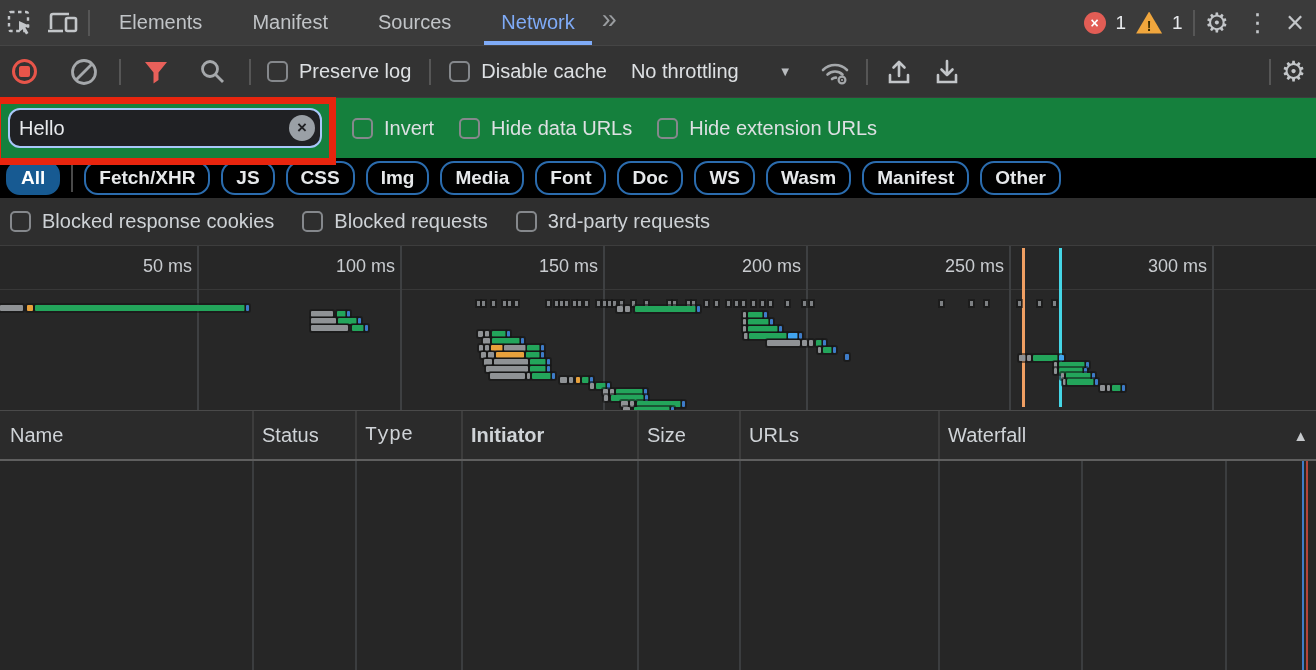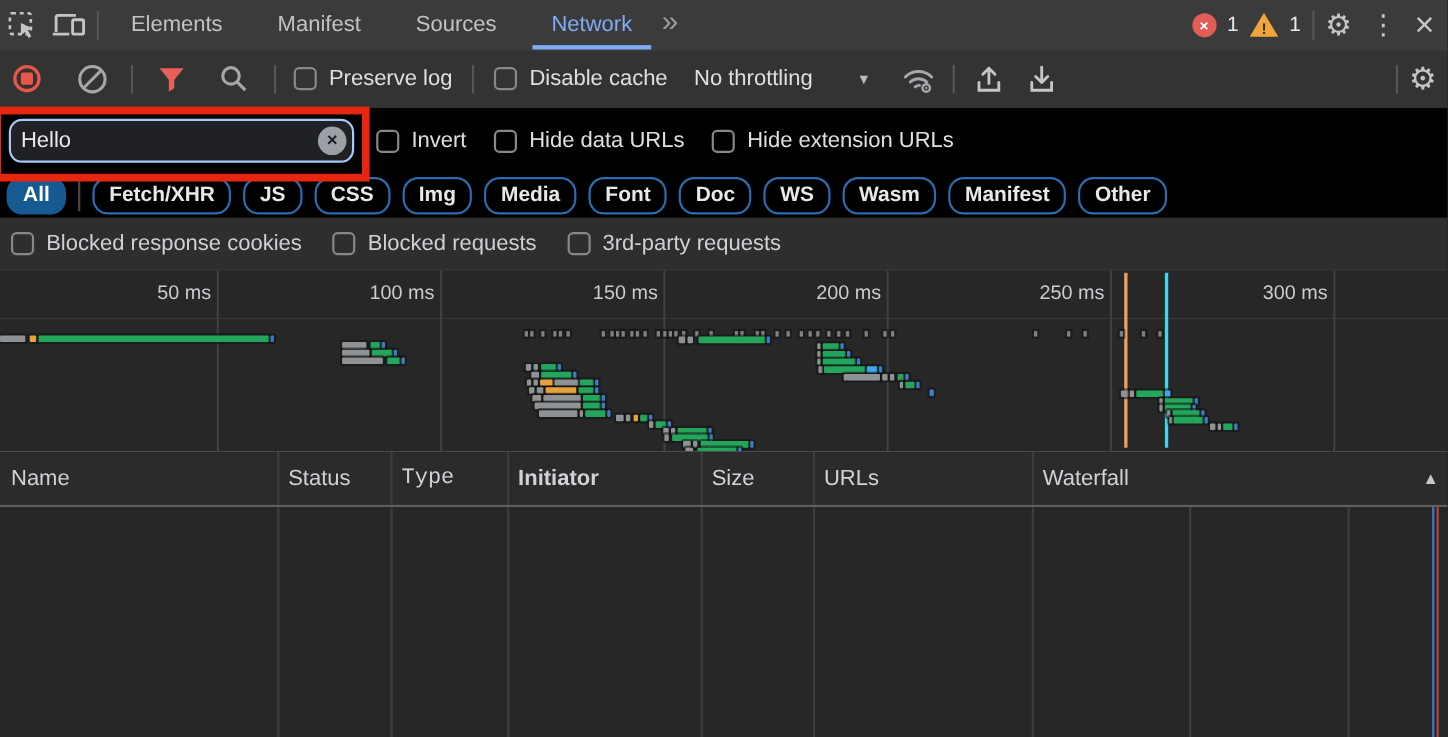--- a/index.html
+++ b/index.html
@@ -24,21 +24,21 @@
   
   .toolbar2 { height:52px; background:#333333; border-bottom:1px solid #3d3d3d; display:flex; align-items:center; position:relative; }
   .recbtn { width:25px; height:25px; border:3px solid #e8554a; border-radius:50%; margin-left:12px; display:flex; align-items:center; justify-content:center; flex:none; }
   .recbtn i { width:11px; height:11px; background:#e8554a; border-radius:2px; display:block; }
   .checkbox { width:21px; height:21px; border:2px solid #85888c; border-radius:5px; background:transparent; flex:none; }
   .tlabel { font-size:20px; color:#dde0e3; margin-left:11px; white-space:nowrap; }
   .throttle { display:flex; align-items:center; margin-left:24px; }
   .ddarrow { font-size:13px; color:#b9bcbf; margin-left:40px; }
 
   
-  .filterbar { height:60px; background:#000000; display:flex; align-items:center; position:relative; }
+  .filterbar { height:60px; background:#15803d; display:flex; align-items:center; position:relative; }
   .filterinput { position:relative; margin-left:8px; width:314px; height:40px; flex:none; }
   .filterinput input { width:100%; height:100%; background:#202124; border:2px solid #a8c7fa; border-radius:12px; color:#e8eaed; font-size:20px; font-family:"Liberation Sans",sans-serif; padding:0 40px 0 9px; outline:none; }
   .clearbtn { position:absolute; right:7px; top:7px; width:26px; height:26px; border-radius:50%; background:#9aa0a6; color:#202124; font-size:17px; font-weight:bold; display:flex; align-items:center; justify-content:center; }
   .cbgroup { display:flex; align-items:center; flex:none; }
   .annotbox { position:absolute; left:-6px; top:97px; width:342px; height:68px; border:7px solid #e8250e; z-index:9; pointer-events:none; }
 
   
   .chipsrow { height:40px; background:#000000; display:flex; align-items:center; padding-left:6px; gap:11px; }
   .chip { height:34px; padding:0 13px; border:2px solid #2b6cae; border-radius:14px; display:flex; align-items:center; font-size:19px; font-weight:bold; color:#e6e8ea; flex:none; }
   .chip.active { background:#175a92; border-color:#175a92; color:#ffffff; }
@@ -183,21 +183,21 @@
     <div class="vsep" style="margin:0 10px;"></div>
     <span class="glyph" style="font-size:28px; margin-right:10px;">⚙</span>
   </div>
 </div>
 
 <div class="filterbar">
   <div class="filterinput">
     <input type="text" value="Hello" style="">
     <span class="clearbtn">×</span>
   </div>
-  <div class="cbgroup" style="margin-left:20px;">
+  <div class="cbgroup" style="margin-left:30px;">
     <span class="checkbox"></span>
     <span class="tlabel">Invert</span>
   </div>
   <div class="cbgroup" style="margin-left:25px;">
     <span class="checkbox"></span>
     <span class="tlabel">Hide data URLs</span>
   </div>
   <div class="cbgroup" style="margin-left:25px;">
     <span class="checkbox"></span>
     <span class="tlabel">Hide extension URLs</span>

